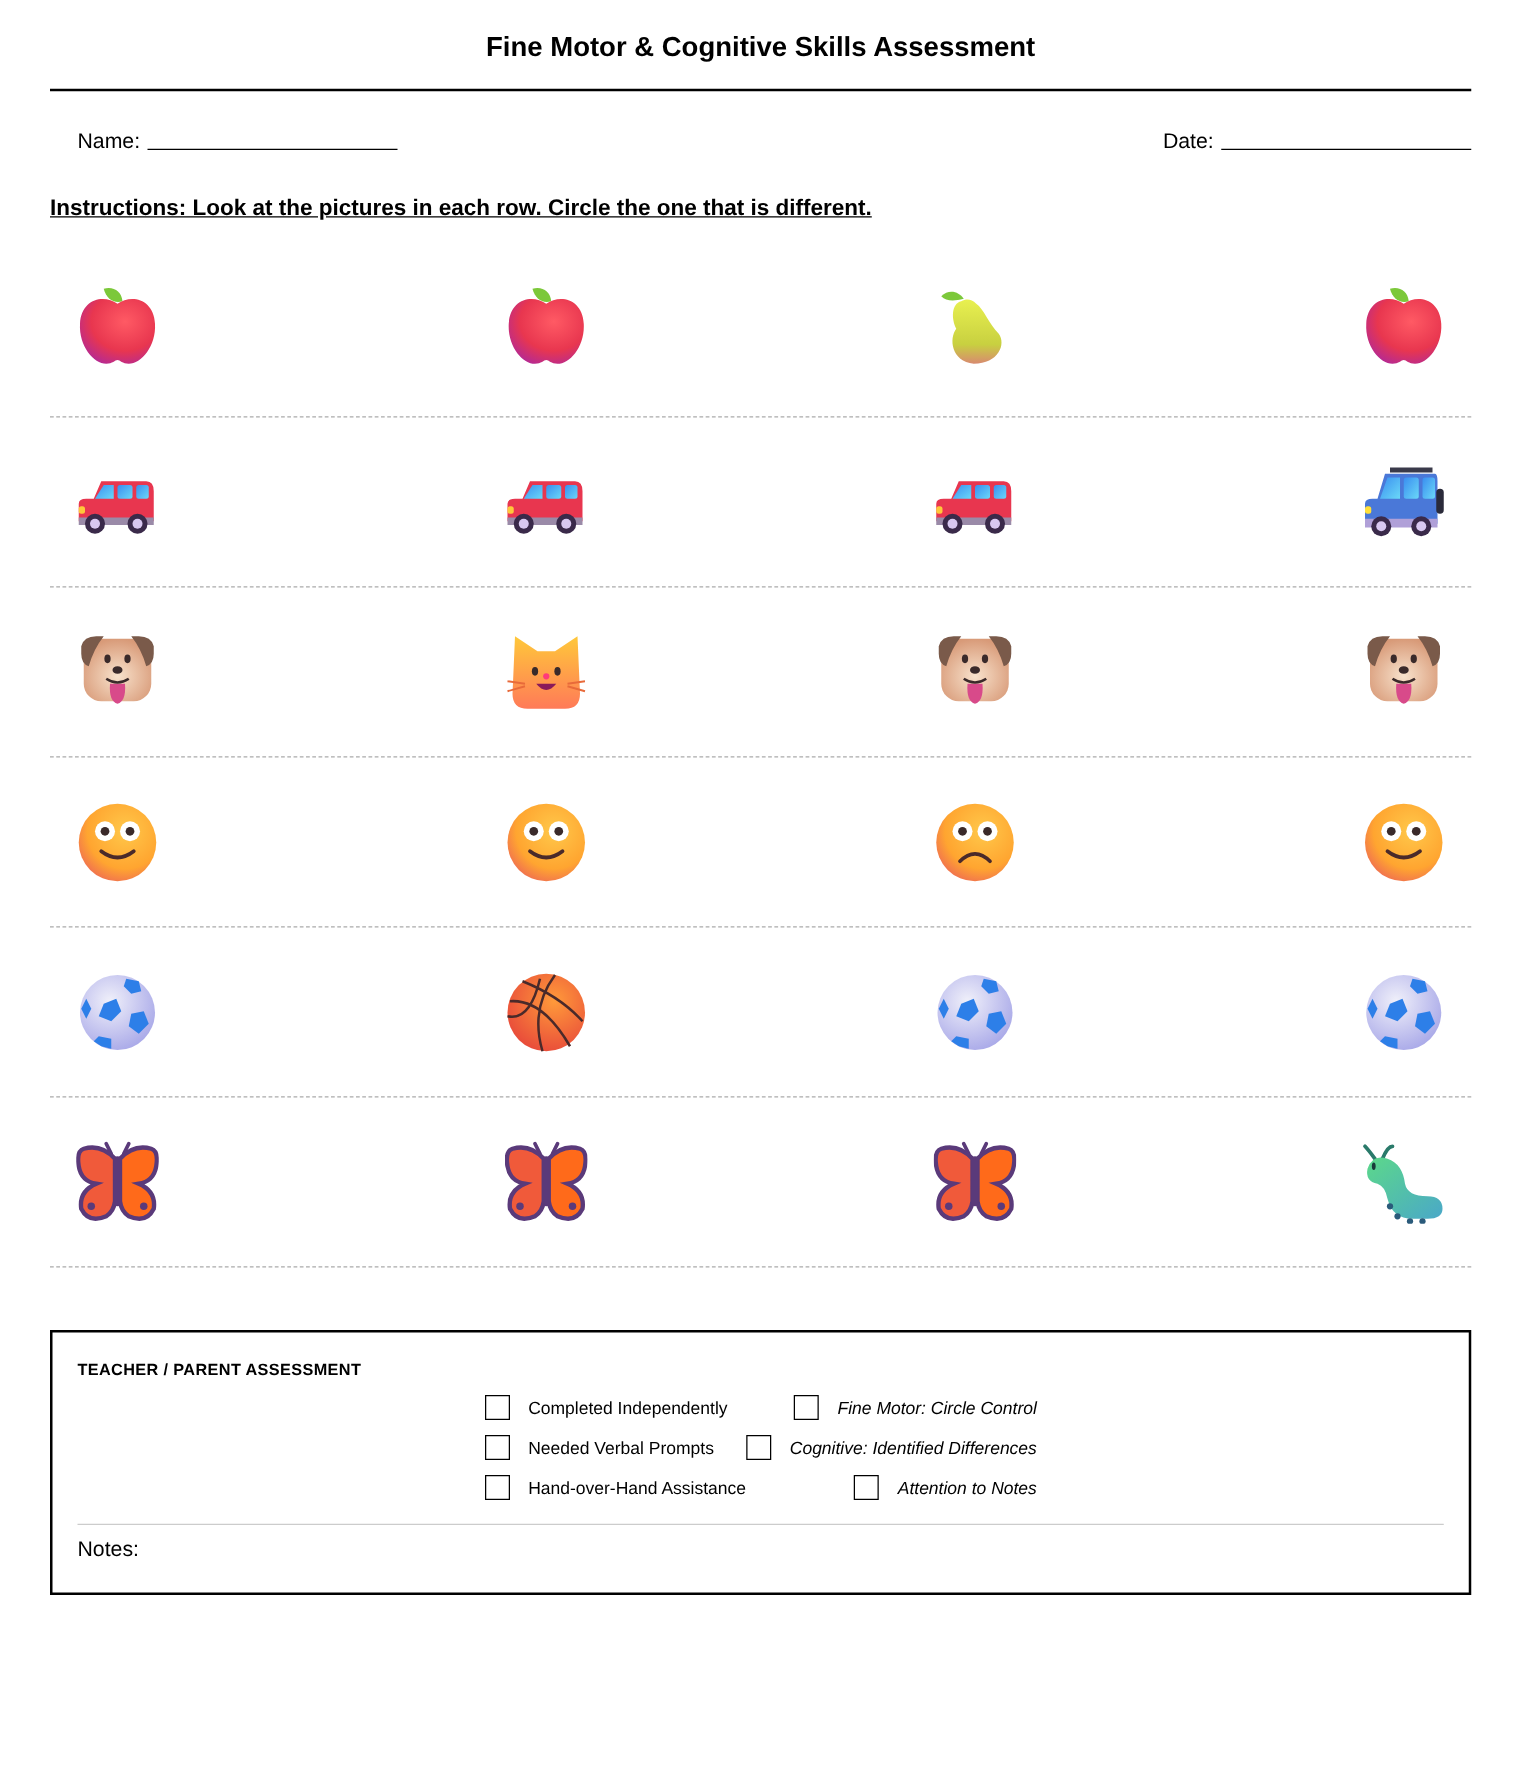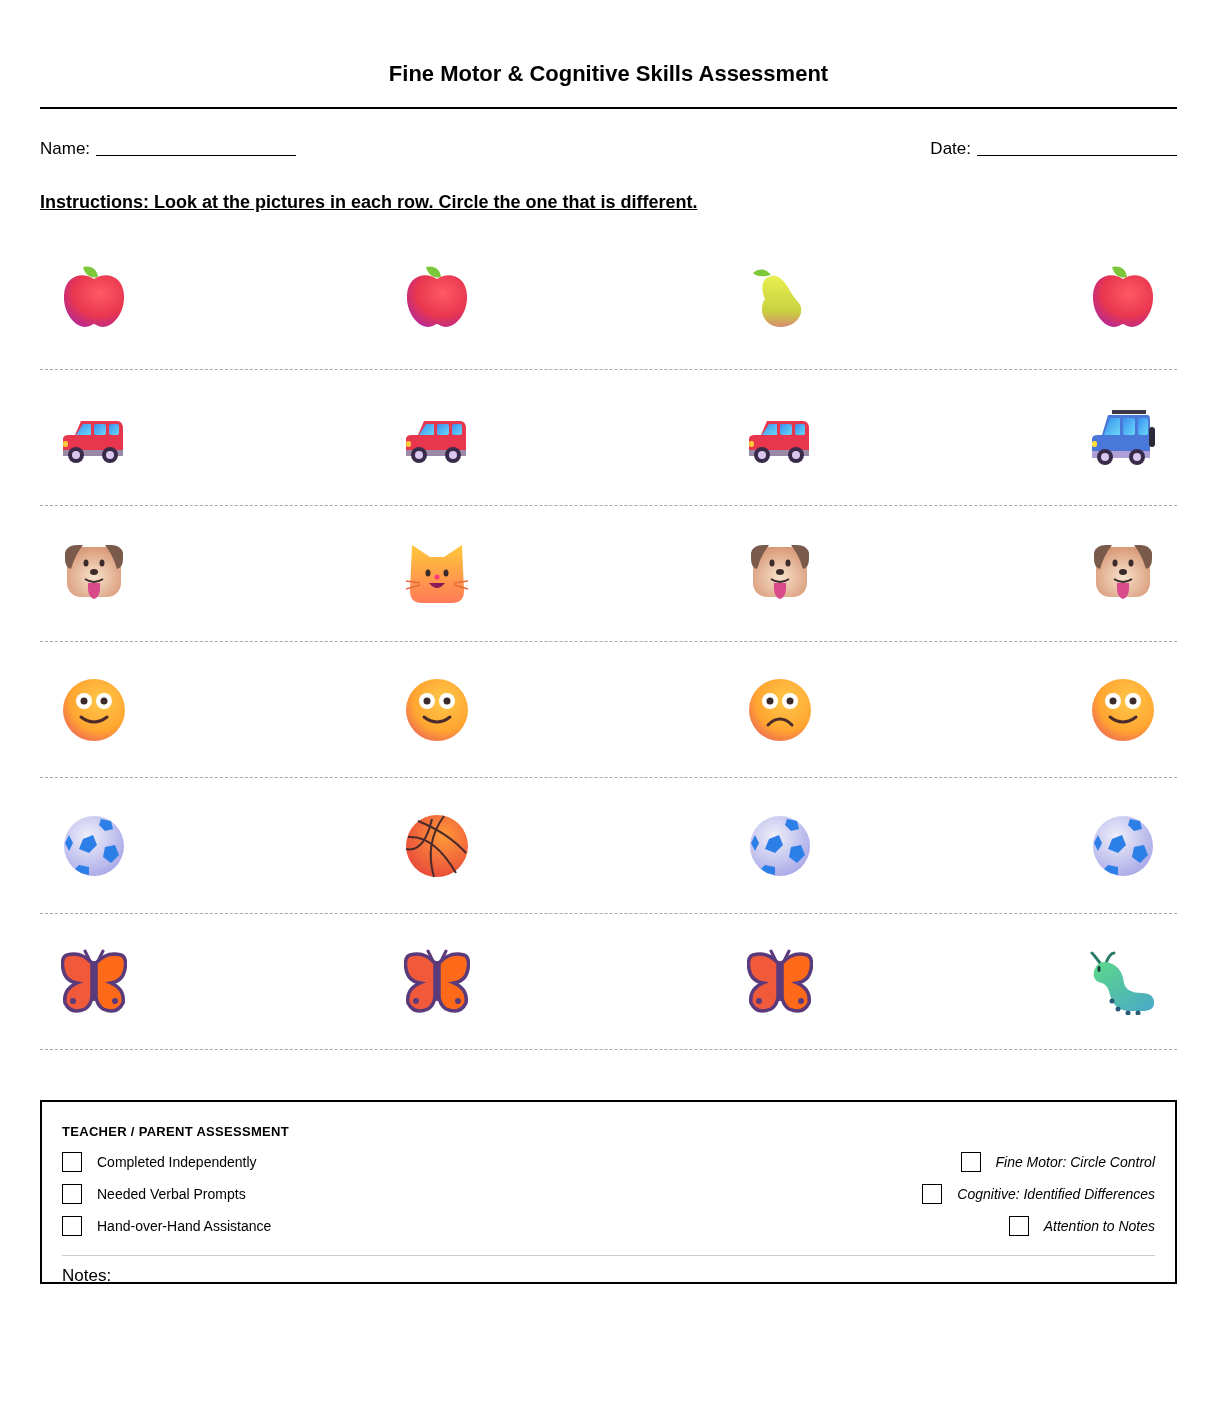--- a/index.html
+++ b/index.html
@@ -3,50 +3,50 @@
 <meta charset="utf-8">
 <style>
   html, body { margin: 0; padding: 0; background: #ffffff; }
   body {
     width: 1217px; height: 1423px; overflow: hidden;
     font-family: "Liberation Sans", sans-serif; color: #000;
   }
   .page { position: relative; padding: 0 40px; }
   .title {
     text-align: center; font-weight: bold; font-size: 22px;
-    padding-top: 61px; line-height: 26px; margin: 0;
+    padding-top: 25px; line-height: 26px; margin: 0;
   }
   .subtitle {
     text-align: center; font-size: 16px; margin-top: 20px; line-height: 20px;
   }
   .header-rule { border: none; border-top: 2px solid #000; margin: 20px 0 0 0; height: 0; }
   .info-row {
     display: flex; justify-content: space-between; align-items: flex-end;
-    margin-top: 30px; font-size: 17px; line-height: 20px;
+    margin-top: 30px; font-size: 17px; line-height: 20px; margin-left: 22px;
   }
   .field { display: flex; align-items: flex-end; }
   .blank { display: inline-block; width: 200px; border-bottom: 1px solid #000; margin-left: 6px; height: 16px; margin-bottom: 3px; }
   .instructions { font-weight: bold; font-size: 18px; margin-top: 32px; line-height: 22px; text-decoration: underline; }
   .rows { margin-top: 35px; }
   .row {
     display: flex; justify-content: space-between; align-items: center;
     height: 135px; border-bottom: 1px dashed #aaa; padding: 0 21px;
   }
   .row:first-child { height: 121px; align-items: flex-start; padding-top: 0; }
   .row:first-child .cell { margin-top: 15px; }
   .cell {
     width: 66px; height: 66px; display: flex; align-items: center; justify-content: center;
   }
   .cell svg { width: 66px; height: 66px; display: block; }
   .assessment {
-    margin-top: 50px; border: 2px solid #000; height: 184px;
+    margin-top: 50px; border: 2px solid #000; height: 212px;
     padding: 20px 20px 0 20px; box-sizing: border-box; position: relative;
   }
   .assess-title { font-weight: bold; font-size: 13px; letter-spacing: 0.3px; margin-top: 2px; }
-  .checks { display: flex; justify-content: space-between; margin-top: 12px; }
+  .checks { display: flex; justify-content: center; margin-top: 12px; }
   .col { display: flex; flex-direction: column; gap: 10px; }
   .col.right { align-items: flex-end; font-style: italic; }
   .check-item { display: flex; align-items: center; height: 22px; font-size: 14px; }
   .box { width: 20px; height: 20px; border: 1px solid #000; box-sizing: border-box; }
   .col.left .box { margin-right: 15px; }
   .col.right .box { margin-right: 15px; }
   .notes-rule { border: none; border-top: 1px solid #ccc; margin: 18px 0 0 0; }
   .notes { font-size: 17px; margin-top: 10px; }
 </style>
 </head>

